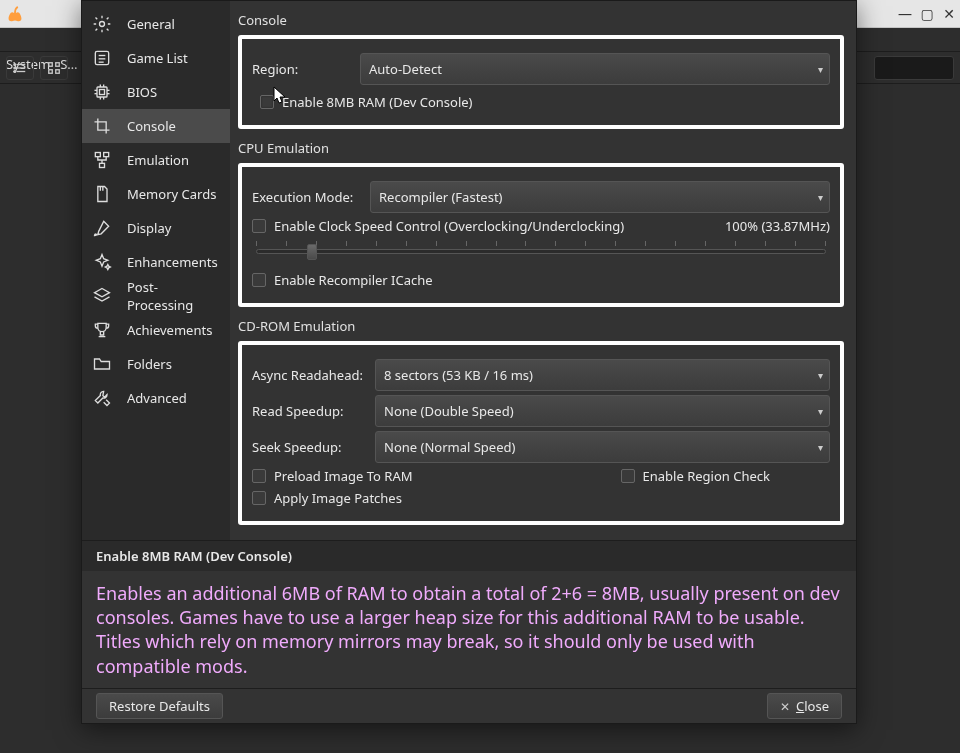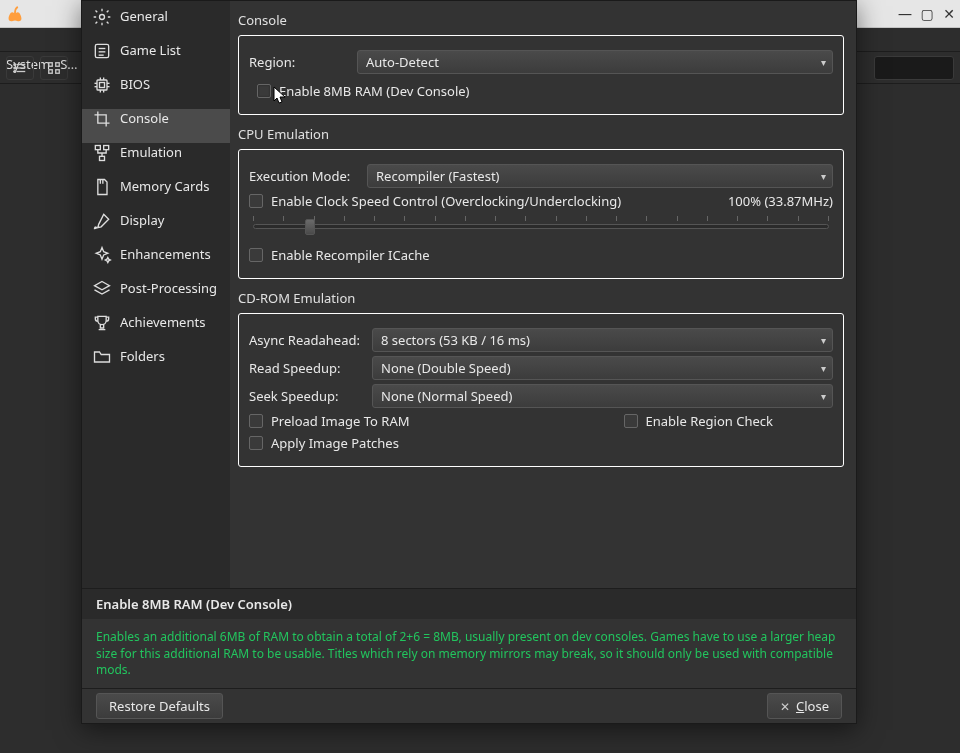--- a/index.html
+++ b/index.html
@@ -31,49 +31,49 @@
   
   .dialog {
     position:absolute; left:81px; top:0; width:776px; height:724px;
     background:#333333; border:1px solid #1a1a1a;
     box-shadow:0 6px 24px rgba(0,0,0,.5);
     display:flex; flex-direction:column;
   }
   .dlg-body{flex:1;display:flex;overflow:hidden;}
   
   .sidebar{width:148px;background:#2a2a2a;padding:6px 0;display:flex;flex-direction:column;}
-  .sb-item{height:34px;display:flex;gap:8px;padding:0 10px;cursor:default;}
+  .sb-item{height:34px;display:flex;align-items:center;gap:15px;padding:0 10px;cursor:default;}
   .sb-item.selected{background:#4b4b4b;}
   .sb-item .ic{width:20px;height:20px;display:flex;align-items:center;justify-content:center;color:#ddd;}
   .sb-item .ic svg{width:20px;height:20px;stroke:#ddd;fill:none;stroke-width:1.6;}
 
   
   .content{flex:1;padding:6px 12px 6px 8px;overflow:auto;}
   .group-title{font-size:13px;color:#e0e0e0;margin:4px 0 6px 0;}
-  .group-frame{border:1px solid #ffffff;border-radius:3px;padding:10px;background:#333333;margin-bottom:10px;}
+  .group-frame{border:4px solid #ffffff;border-radius:3px;padding:10px;background:#333333;margin-bottom:10px;}
   .row{display:flex;align-items:center;margin:4px 0;gap:8px;}
   .row .lbl{min-width:100px;}
   .row.wide .lbl{min-width:110px;}
-  .select{flex:1;height:24px;background:linear-gradient(#4a4a4a,#3c3c3c);border:1px solid #555;border-radius:3px;display:flex;align-items:center;padding:0 8px;position:relative;cursor:default;}
+  .select{flex:1;height:32px;background:linear-gradient(#4a4a4a,#3c3c3c);border:1px solid #555;border-radius:3px;display:flex;align-items:center;padding:0 8px;position:relative;cursor:default;}
   .select .chev{position:absolute;right:6px;top:50%;transform:translateY(-50%);color:#ccc;font-size:10px;}
   .check{display:flex;align-items:center;gap:8px;cursor:default;}
   .chkbox{width:14px;height:14px;border:1px solid #666;background:#3a3a3a;border-radius:2px;flex:none;}
   .chkbox.shadow{box-shadow:0 0 2px rgba(0,0,0,.4) inset;}
 
   .clockrow{display:flex;align-items:center;justify-content:space-between;margin-top:4px;}
   .slider{position:relative;height:20px;margin:6px 4px 2px 4px;}
   .slider .track{position:absolute;left:0;right:0;top:8px;height:5px;background:#2b2b2b;border:1px solid #555;border-radius:3px;}
   .slider .handle{position:absolute;top:3px;width:10px;height:16px;background:linear-gradient(#6a6a6a,#4a4a4a);border:1px solid #555;border-radius:2px;}
   .slider .ticks{position:absolute;left:0;right:0;top:0;height:5px;display:flex;justify-content:space-between;}
   .slider .ticks i{width:1px;height:5px;background:#666;display:block;}
 
   
   .help{border-top:1px solid #1d1d1d;background:#333;padding:0;}
   .help-head{background:#2a2a2a;padding:6px 14px;display:flex;justify-content:space-between;font-weight:600;}
-  .help-body{padding:10px 14px;font-size:12px;line-height:1.35;color:#22c55e;}
+  .help-body{padding:10px 14px;font-size:18px;line-height:1.35;color:#f0abfc;}
   
   .dlg-footer{border-top:1px solid #1d1d1d;padding:4px 14px;display:flex;justify-content:space-between;}
   .btn{height:26px;padding:0 12px;background:linear-gradient(#4a4a4a,#3c3c3c);border:1px solid #555;border-radius:3px;display:flex;align-items:center;gap:6px;cursor:default;}
   .btn .xic{font-size:12px;color:#ccc;}
 
   
   .cursor{position:absolute;width:14px;height:20px;pointer-events:none;z-index:50;}
   .cursor svg{width:14px;height:20px;}
 </style>
 </head>
@@ -228,20 +228,29 @@
         <span>Achievements</span>
       </div>
       <div class="sb-item">
         <span class="ic">
             <svg viewBox="0 0 24 24">
               <path d="M3 6h6l2 3h10v9H3z"></path>
             </svg>
           </span>
         <span>Folders</span>
       </div>
+      <div class="sb-item">
+        <span class="ic">
+            <svg viewBox="0 0 24 24">
+              <path d="M14 4a4 4 0 00-4 5l-6 6 3 3 6-6a4 4 0 005-4l-3 3-2-2z"></path>
+              <path d="M17 14l4 4-3 3-4-4"></path>
+            </svg>
+          </span>
+        <span>Advanced</span>
+      </div>
     </div>
 
     <div class="content">
 
       <div class="group-title">Console</div>
       <div class="group-frame">
         <div class="row">
           <span class="lbl">Region:</span>
           <div class="select">
             <span>Auto-Detect</span>

